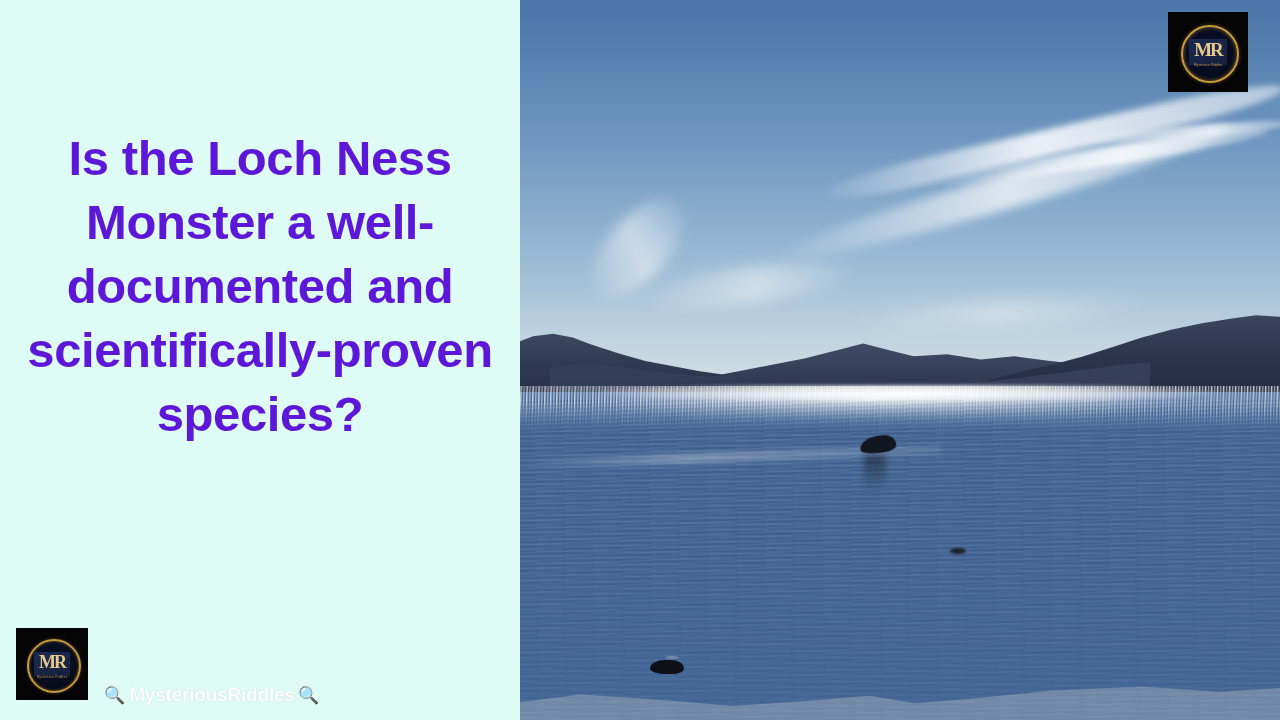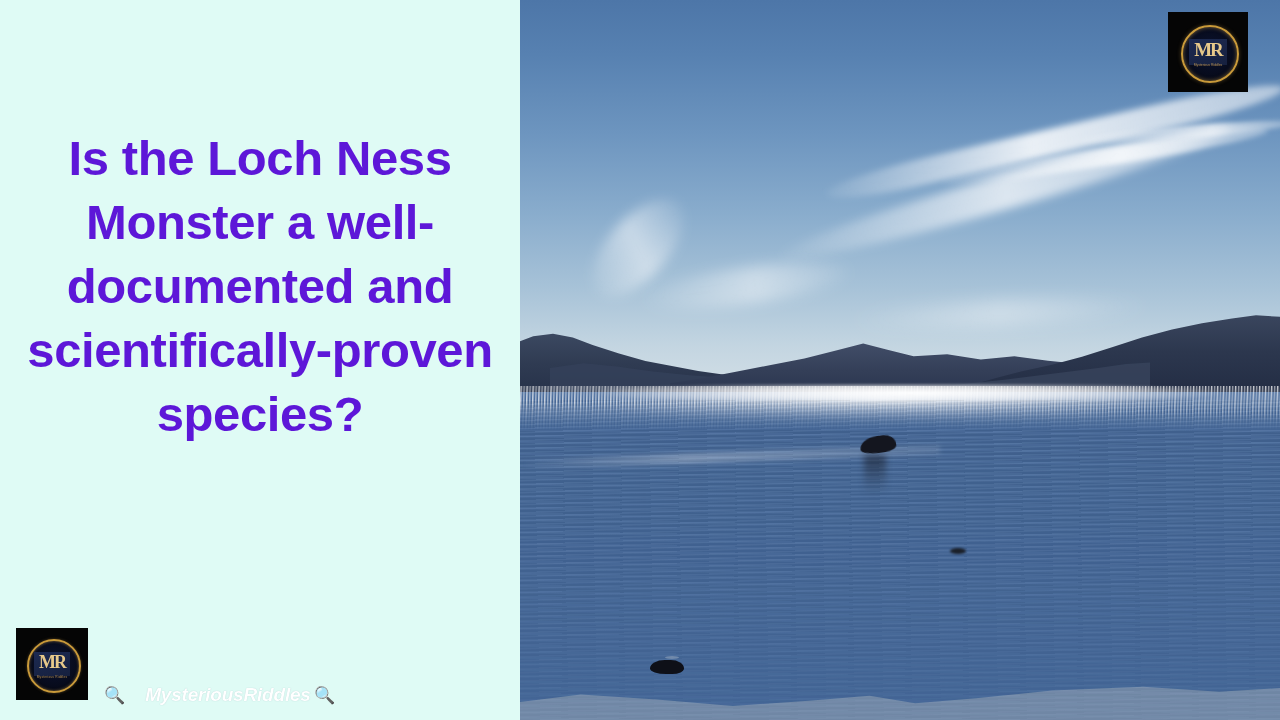--- a/index.html
+++ b/index.html
@@ -112,25 +112,23 @@
   }
   .brand-handle .glass {
     font-size: 17px;
     line-height: 1;
     color: #b8d8ec;
   }
   .brand-handle .handle-name {
     font-family: "Liberation Sans", sans-serif;
     font-size: 19px;
     font-weight: bold;
-    font-style: italic;
     color: #ffffff;
     letter-spacing: -0.2px;
     text-shadow: 0 0 1px rgba(120,160,170,0.55);
-    margin-left: 16px;
   }
 
   
   .photo {
     position: absolute;
     left: 520px;
     top: 0;
     width: 760px;
     height: 720px;
     overflow: hidden;

